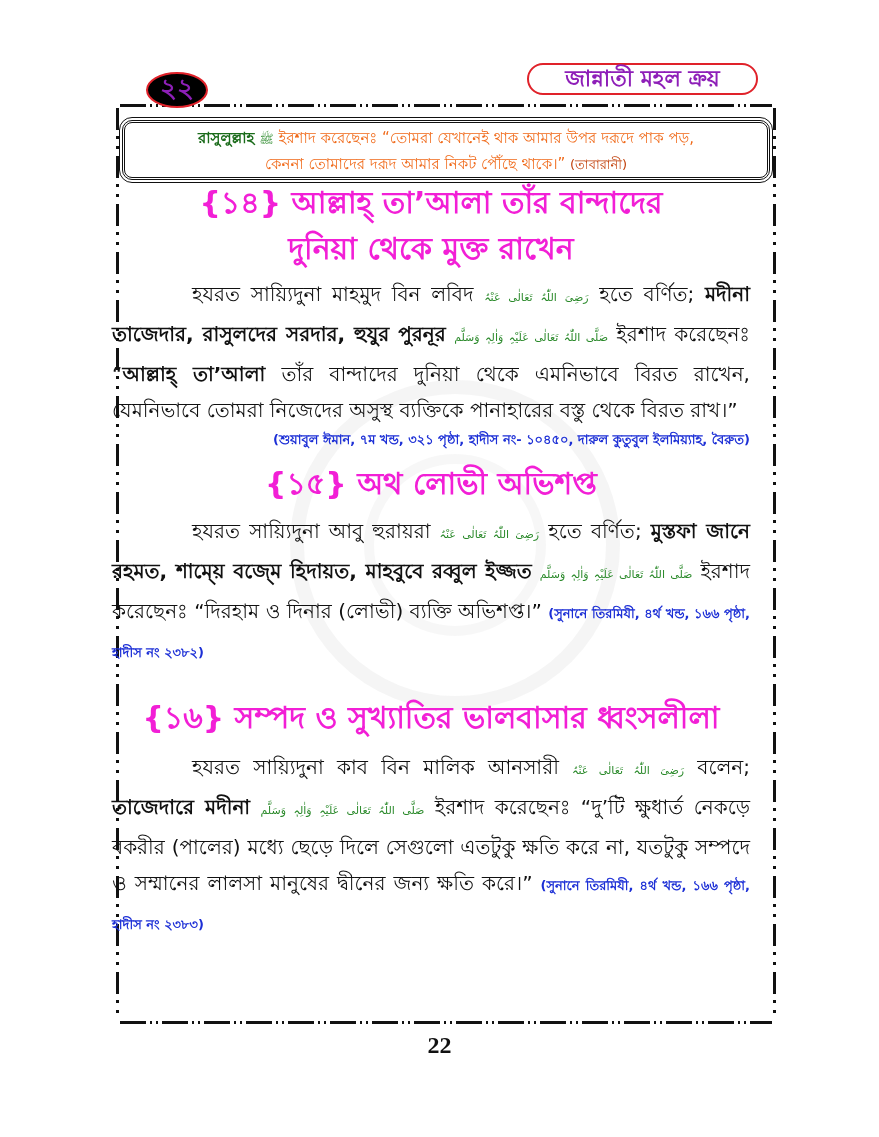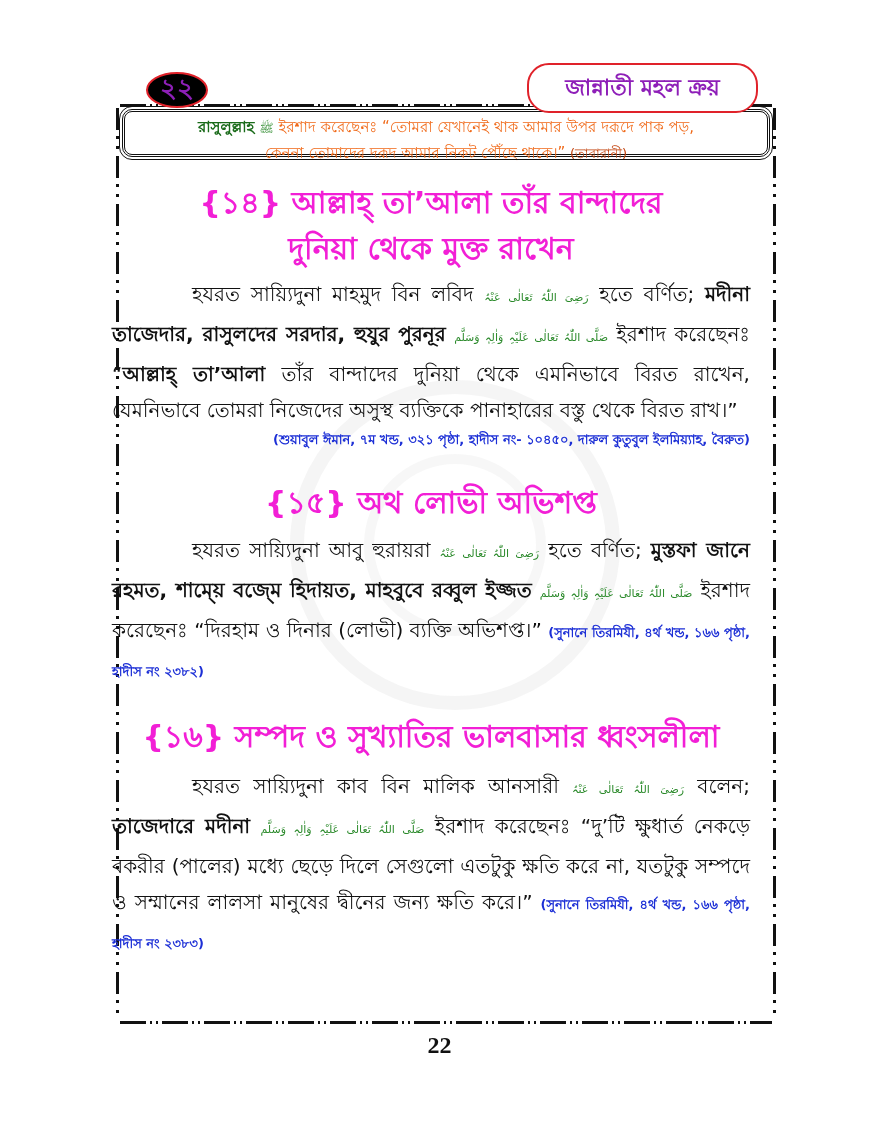--- a/index.html
+++ b/index.html
@@ -4,39 +4,39 @@
   <style>
     html, body { margin: 0; padding: 0; background: #ffffff; }
     body { width: 879px; height: 1137px; position: relative; overflow: hidden;
            font-family: "DejaVu Sans", "Liberation Sans", sans-serif; color: #111; }
 
     
     .page-badge { position: absolute; left: 146px; top: 72px; width: 62px; height: 36px;
       border: 2px solid #e0222a; border-radius: 50%; box-sizing: border-box;
       display: flex; align-items: center; justify-content: center;
       color: #8e1fb8; font-weight: bold; font-size: 26px; background: #000000; z-index: 3; }
-    .title-badge { position: absolute; left: 527px; top: 63px; width: 231px; height: 50px;
+    .title-badge { position: absolute; left: 527px; top: 63px; width: 231px; height: 32px;
       border: 2px solid #e0222a; border-radius: 22px; box-sizing: border-box;
       display: flex; align-items: center; justify-content: center;
       color: #8e1fb8; font-weight: bold; font-size: 22px; background: #fff; z-index: 3; }
 
     
     .frame { position: absolute; left: 116px; top: 104px; width: 660px; height: 920px;
       box-sizing: border-box; }
     .frame .top, .frame .bottom { position: absolute; left: 4px; right: 4px; height: 3px;
       background: repeating-linear-gradient(90deg, #111 0 26px, transparent 26px 30px, #111 30px 32px, transparent 32px 36px, #111 36px 38px, transparent 38px 42px); }
     .frame .top { top: 0; }
     .frame .bottom { bottom: 0; }
     .frame .left, .frame .right { position: absolute; top: 4px; bottom: 4px; width: 3px;
       background: repeating-linear-gradient(180deg, #111 0 22px, transparent 22px 28px, #111 28px 31px, transparent 31px 38px, #111 38px 41px, transparent 41px 48px); }
     .frame .left { left: 0; }
     .frame .right { right: 0; }
 
     
-    .durood-box { position: absolute; left: 122px; top: 109px; width: 648px; height: 48px;
+    .durood-box { position: absolute; left: 122px; top: 120px; width: 648px; height: 60px;
       border: 3px double #111; border-radius: 10px; box-sizing: border-box;
       outline: 1px solid #111; outline-offset: 2px;
       text-align: center; font-size: 15px; line-height: 25px; padding-top: 3px; background: #fff; }
     .durood-box .speaker { color: #1a6b1a; font-weight: bold; }
     .durood-box .saw { color: #2b8a2b; font-size: 12px; }
     .durood-box .quote { color: #f06a1a; }
     .durood-box .src { color: #c2410c; font-size: 13px; }
 
     
     .watermark { position: absolute; left: 290px; top: 380px; width: 330px; height: 330px;
@@ -95,21 +95,21 @@
       <span class="arabic">رَضِیَ اللّٰہُ تَعَالٰی عَنْہُ</span>
       <span>হতে বর্ণিত;</span>
       <span class="bold">মদীনা তাজেদার, রাসুলদের সরদার, হুযুর পুরনূর</span>
       <span class="arabic">صَلَّی اللّٰہُ تَعَالٰی عَلَیْہِ وَاٰلِہٖ وَسَلَّم</span>
       <span>ইরশাদ করেছেনঃ “</span><span class="bold">আল্লাহ্ তা’আলা</span>
       <span>তাঁর বান্দাদের দুনিয়া থেকে এমনিভাবে বিরত রাখেন, যেমনিভাবে তোমরা নিজেদের অসুস্থ ব্যক্তিকে পানাহারের বস্তু থেকে বিরত রাখ।”</span>
     </p>
     <p class="ref-line">(শুয়াবুল ঈমান, ৭ম খন্ড, ৩২১ পৃষ্ঠা, হাদীস নং- ১০৪৫০, দারুল কুতুবুল ইলমিয়্যাহ, বৈরুত)</p>
   </section>
 
-  <section style="margin-top:28px;">
+  <section style="margin-top:9px;">
     <h2 class="heading">{১৫} অথ লোভী অভিশপ্ত</h2>
     <p class="para indent" style="margin-top:6px;">
       <span>হযরত সায়্যিদুনা আবু হুরায়রা</span>
       <span class="arabic">رَضِیَ اللّٰہُ تَعَالٰی عَنْہُ</span>
       <span>হতে বর্ণিত;</span>
       <span class="bold">মুস্তফা জানে রহমত, শাম্য়ে বজ্মে হিদায়ত, মাহবুবে রব্বুল ইজ্জত</span>
       <span class="arabic">صَلَّی اللّٰہُ تَعَالٰی عَلَیْہِ وَاٰلِہٖ وَسَلَّم</span>
       <span>ইরশাদ করেছেনঃ “দিরহাম ও দিনার (লোভী) ব্যক্তি অভিশপ্ত।”</span>
       <span class="ref">(সুনানে তিরমিযী, ৪র্থ খন্ড, ১৬৬ পৃষ্ঠা, হাদীস নং ২৩৮২)</span>
     </p>

